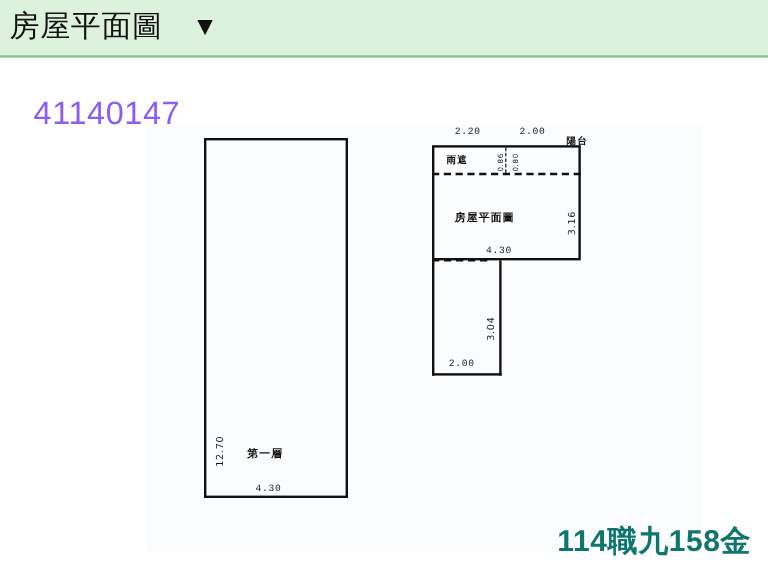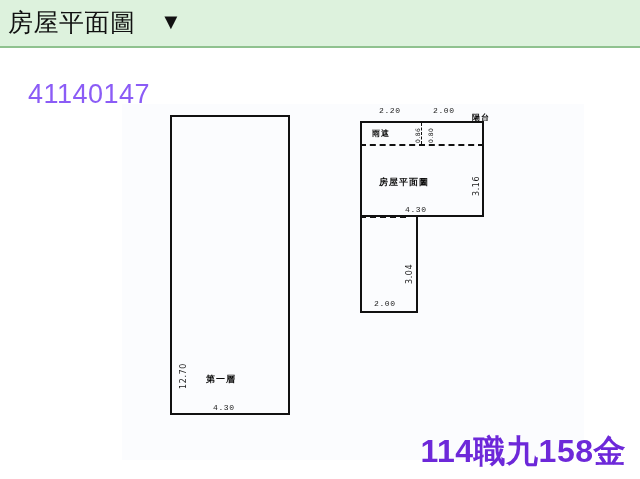--- a/index.html
+++ b/index.html
@@ -120,23 +120,23 @@
     transform: rotate(-90deg);
     transform-origin: left top;
     letter-spacing: 0.5px;
   }
 
   
   #case-code {
     position: absolute;
     right: 14px;
     top: 435px;
-    font-size: 32px;
+    font-size: 25px;
     line-height: 32px;
-    color: #6d28d9;
+    color: #0f766e;
     font-weight: bold;
     white-space: nowrap;
     letter-spacing: 0.5px;
   }
 </style>
 </head>
 <body>
 
 <div id="header-bar">
   <div id="header-title">房屋平面圖</div>

